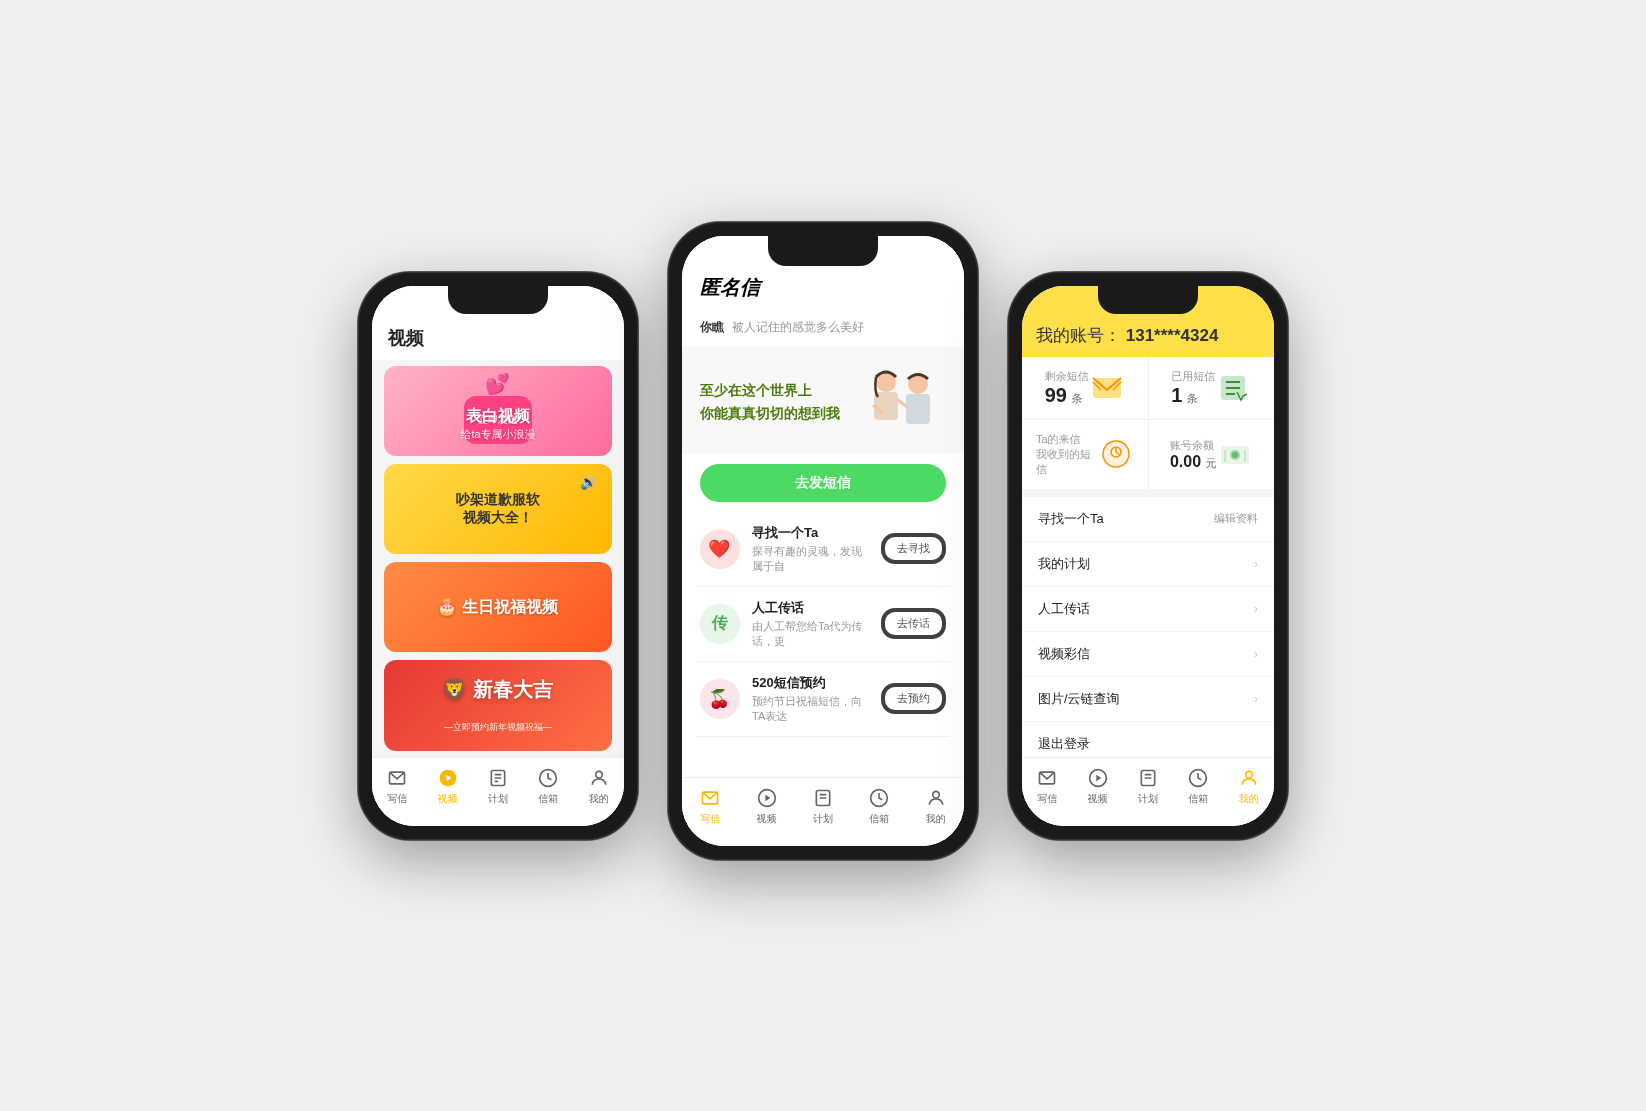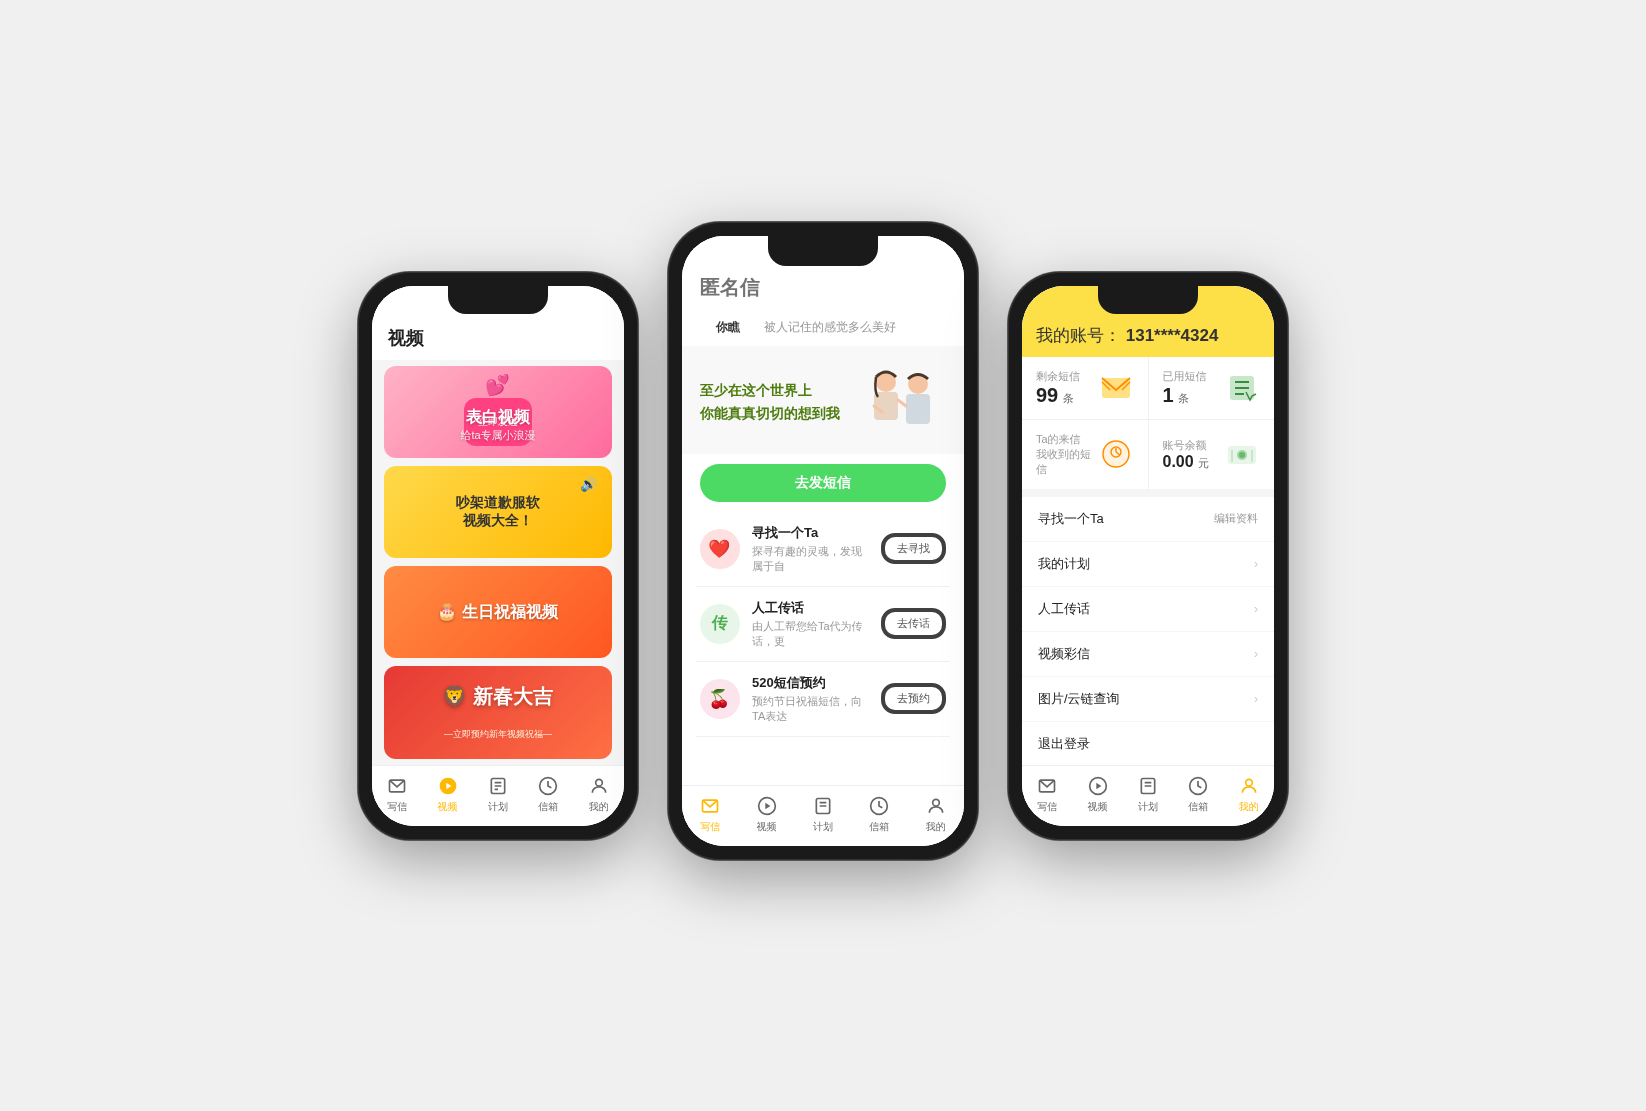--- a/index.html
+++ b/index.html
@@ -155,21 +155,21 @@
       font-size: 20px;
       margin-bottom: 2px;
     }
 
     
     .bottom-nav {
       background: #fff;
       display: flex;
       align-items: center;
       justify-content: space-around;
-      padding: 8px 0 12px;
+      padding: 8px 0 20px;
       border-top: 1px solid #eee;
       flex-shrink: 0;
     }
 
     .nav-item {
       display: flex;
       flex-direction: column;
       align-items: center;
       gap: 2px;
       cursor: pointer;
@@ -199,38 +199,38 @@
 
     
     .anon-screen {
       background: #fff;
     }
 
     .anon-header {
       padding: 38px 18px 12px;
       font-size: 20px;
       font-weight: 700;
-      color: #737373;
+      color: #000000;
       background: #fff;
       flex-shrink: 0;
+      font-style: italic;
     }
 
     .anon-subtitle {
       display: flex;
       align-items: center;
       gap: 8px;
       padding: 6px 18px 10px;
       background: #fff;
       flex-shrink: 0;
     }
 
     .anon-sub-text {
       font-size: 12px;
       color: #999;
-      margin-left: 16px;
     }
 
     .hero-section {
       background: #f8f8f8;
       padding: 16px 18px 12px;
       display: flex;
       align-items: center;
       justify-content: space-between;
       flex-shrink: 0;
     }
@@ -335,21 +335,21 @@
       background: #f0f0f0;
       margin: 0 0 8px;
       flex-shrink: 0;
     }
 
     .stat-card {
       background: #fff;
       padding: 12px 14px;
       display: flex;
       align-items: center;
-      justify-content: space-between;
+      justify-content: center;
     }
 
     .stat-info {}
     .stat-label {
       font-size: 11px;
       color: #999;
     }
     .stat-value {
       font-size: 20px;
       font-weight: 700;

